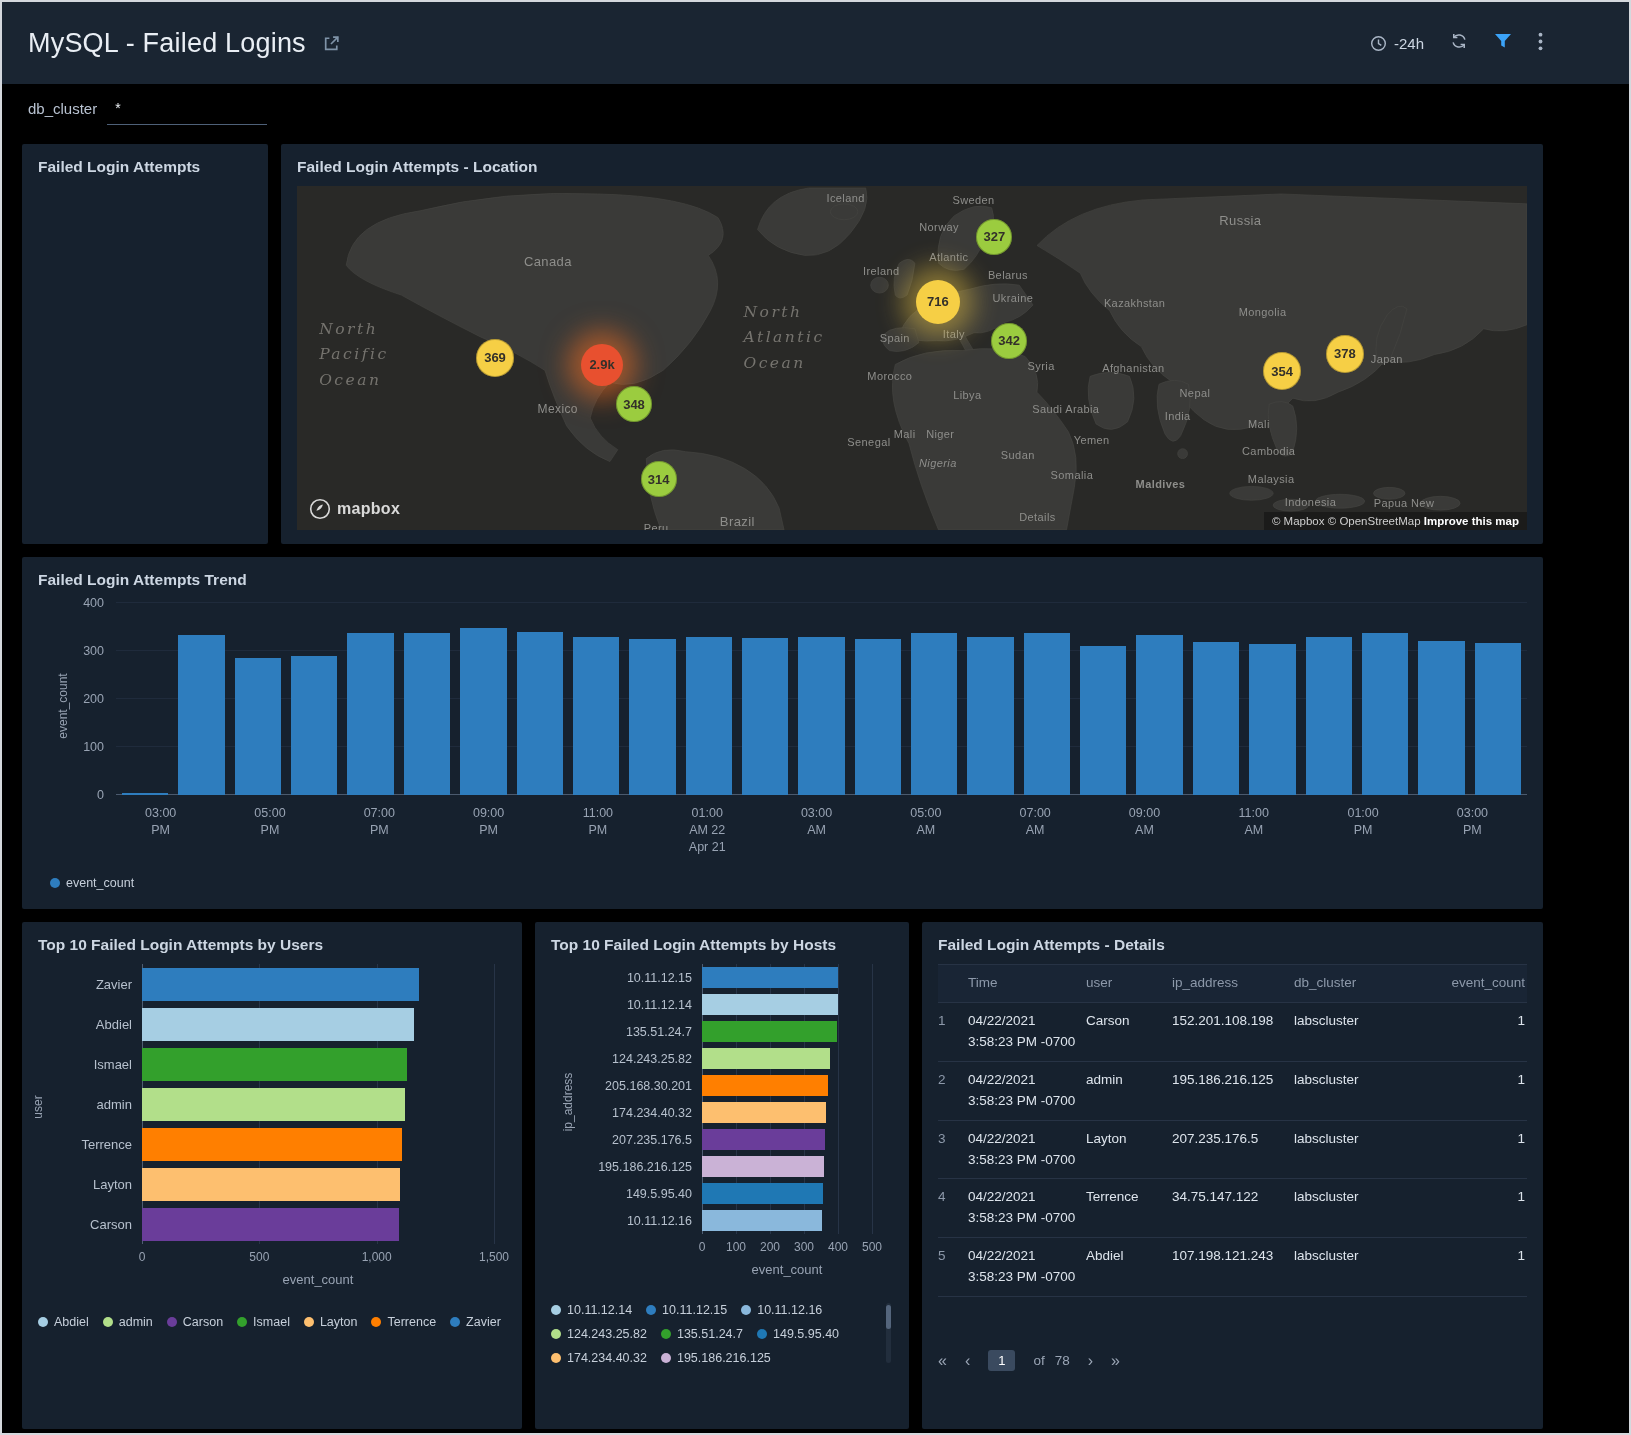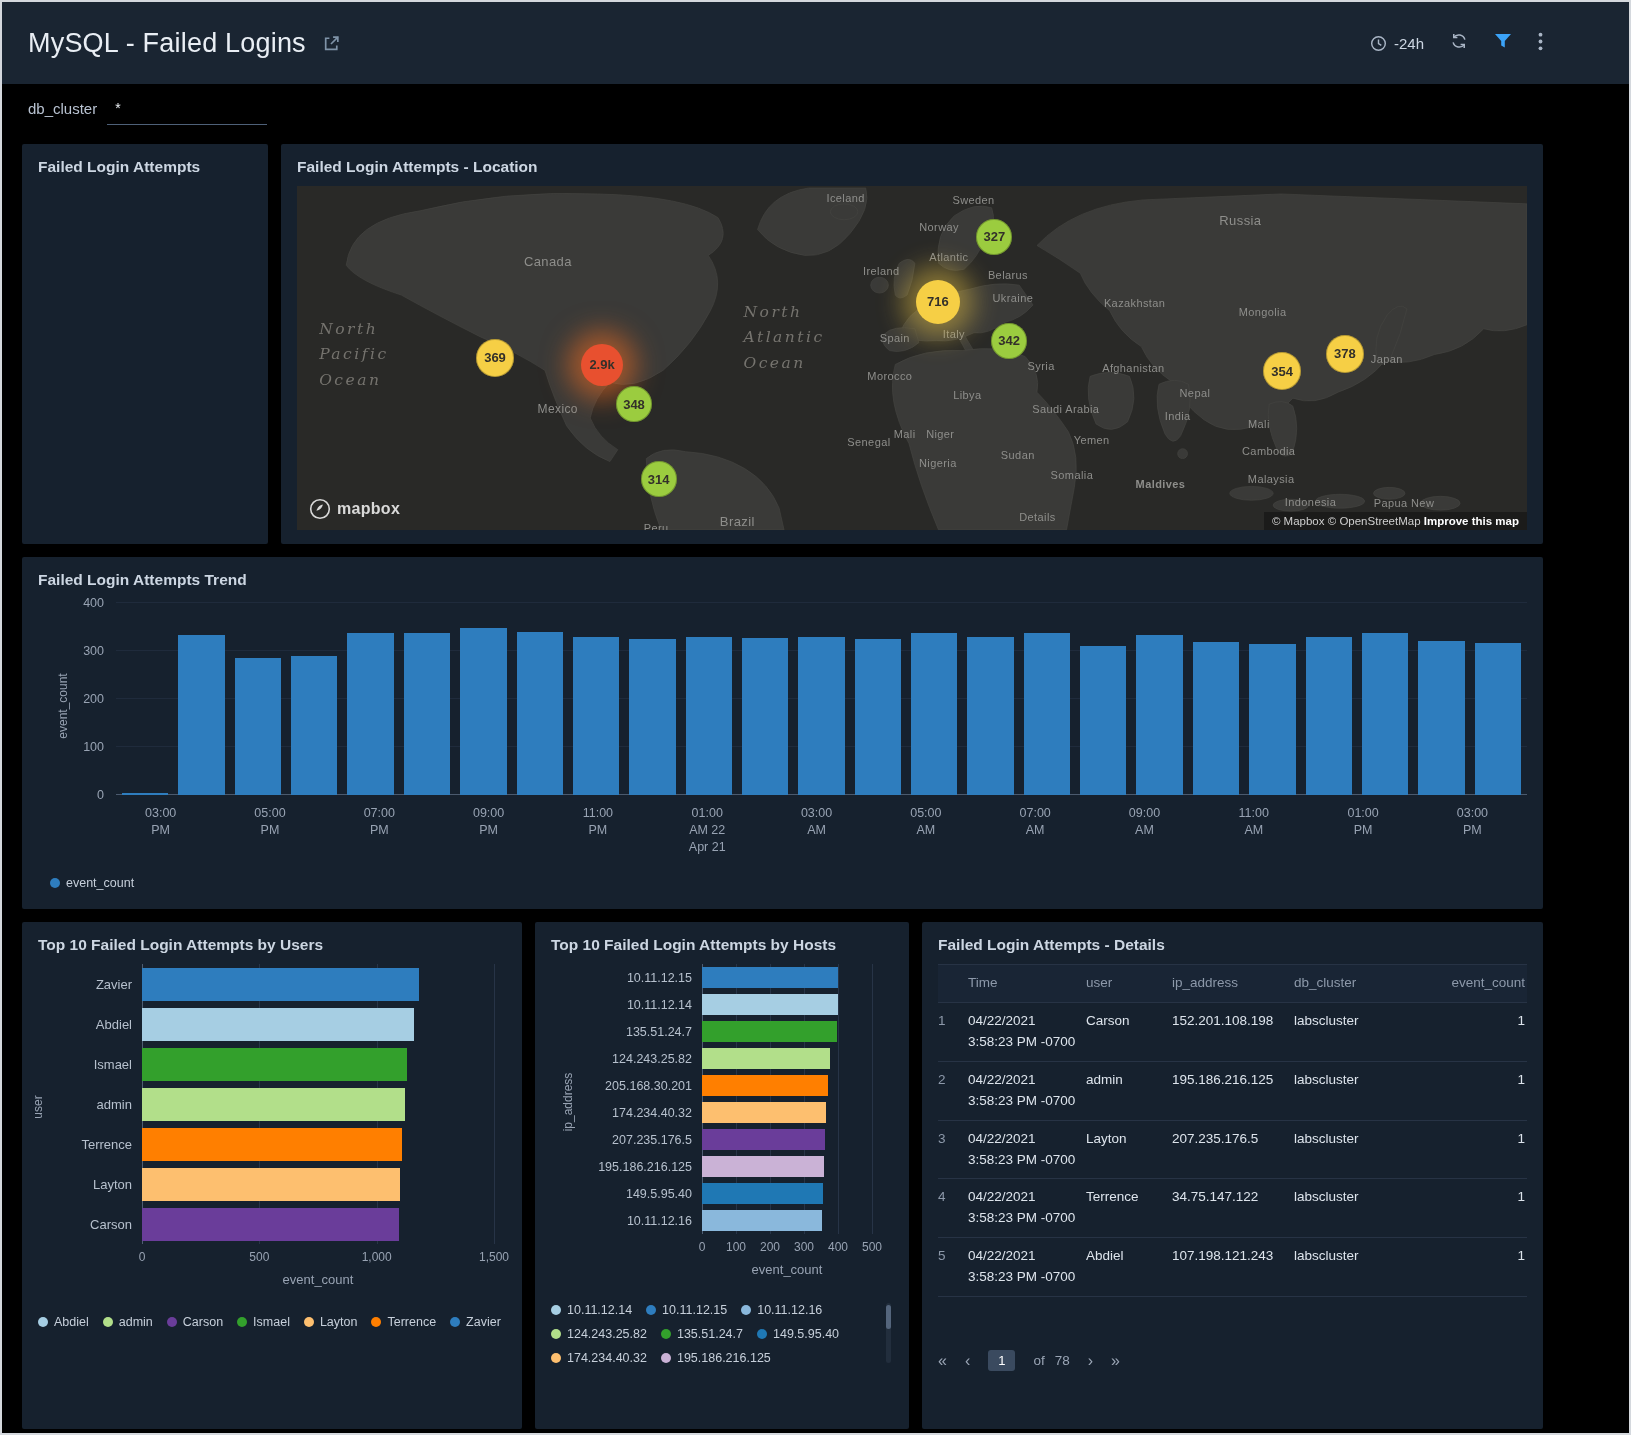--- a/index.html
+++ b/index.html
@@ -225,21 +225,21 @@
             <span class="country-label" style="left: 62.5%; top: 64.8%;">Saudi Arabia</span>
             <span class="country-label" style="left: 71.6%; top: 66.9%;">India</span>
             <span class="country-label" style="left: 73%; top: 60.2%;">Nepal</span>
             <span class="country-label" style="left: 78.2%; top: 69.2%;">Mali</span>
             <span class="country-label" style="left: 79%; top: 77%;">Cambodia</span>
             <span class="country-label" style="left: 49.4%; top: 72%;">Mali</span>
             <span class="country-label" style="left: 52.3%; top: 72%;">Niger</span>
             <span class="country-label" style="left: 46.5%; top: 74.4%;">Senegal</span>
             <span class="country-label" style="left: 58.6%; top: 78.1%;">Sudan</span>
             <span class="country-label" style="left: 64.6%; top: 73.8%;">Yemen</span>
-            <span class="country-label" style="left: 52.1%; top: 80.4%;">Nigeria</span>
+            <span class="country-label" style="left: 52.1%; top: 80.4%; font-style: italic;">Nigeria</span>
             <span class="country-label" style="left: 63%; top: 83.9%;">Somalia</span>
             <span class="country-label" style="left: 70.2%; top: 86.5%; font-weight: bold;">Maldives</span>
             <span class="country-label" style="left: 79.2%; top: 85.3%;">Malaysia</span>
             <span class="country-label" style="left: 60.2%; top: 96.3%;">Details</span>
             <span class="country-label" style="left: 82.4%; top: 91.9%;">Indonesia</span>
             <span class="country-label" style="left: 35.8%; top: 97.5%; font-size: 13px;">Brazil</span>
             <span class="country-label" style="left: 29.2%; top: 99.5%;">Peru</span>
             <span class="country-label" style="left: 21.2%; top: 64.8%; font-size: 12px;">Mexico</span>
             <span class="country-label" style="left: 88.6%; top: 50.4%;">Japan</span>
             <span class="country-label" style="left: 90%; top: 92.2%;">Papua New</span>

